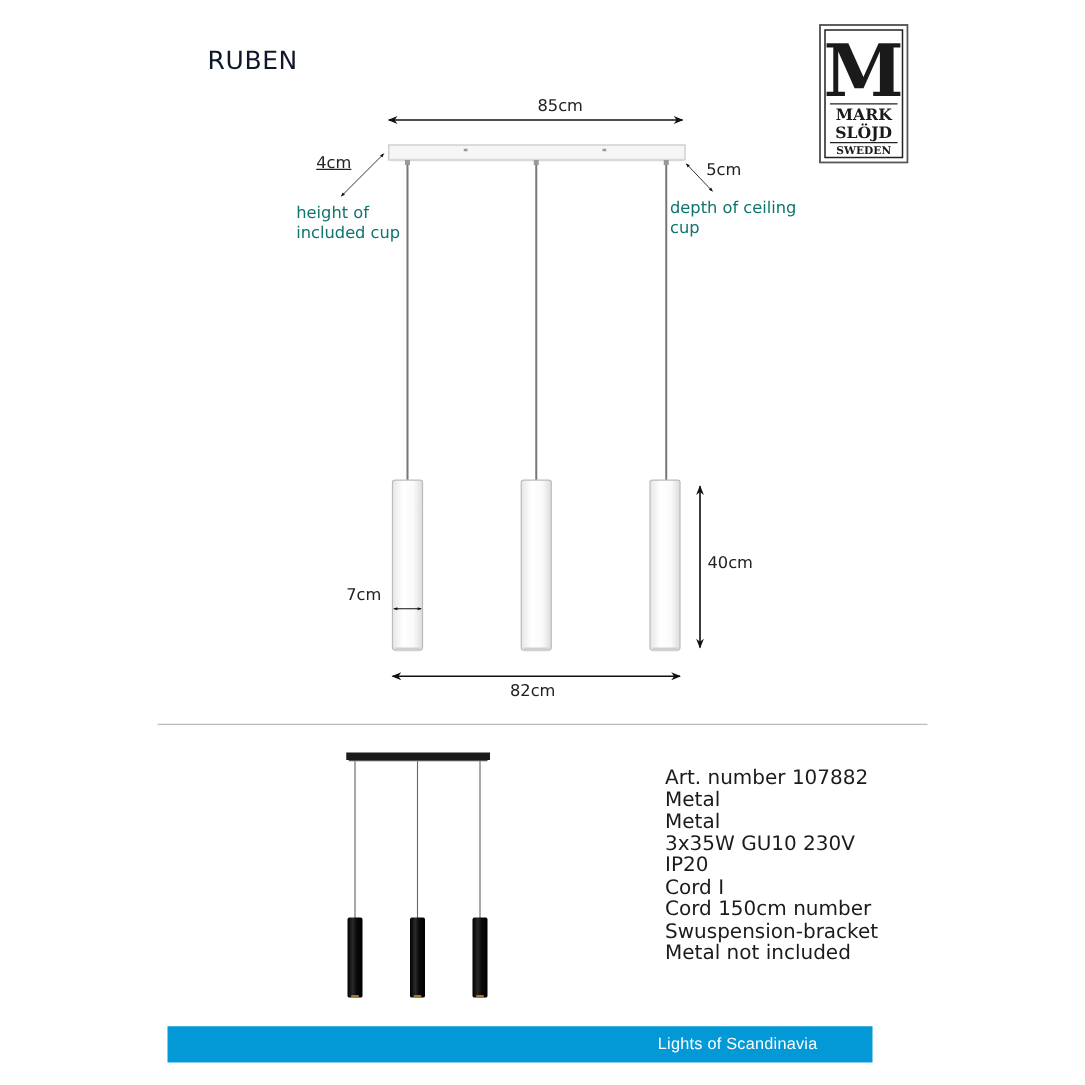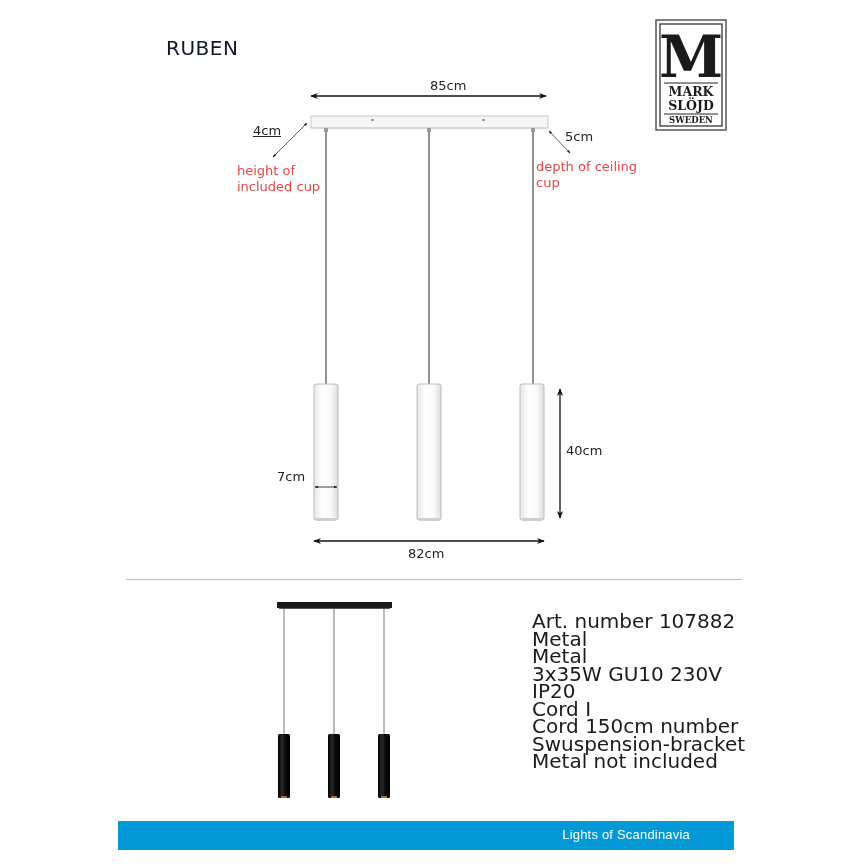--- a/index.html
+++ b/index.html
@@ -2,25 +2,25 @@
 <html><head>
 <meta charset="utf-8">
 <style>
   html, body { margin:0; padding:0; background:#ffffff; }
   body { width:868px; height:868px; position:relative; overflow:hidden;
          font-family:"DejaVu Sans", sans-serif; color:#1a1a1a; }
   .abs { position:absolute; }
   .title { left:166px; top:36px; font-size:20px; letter-spacing:0.5px; color:#0f172a; }
   .logo { left:655px; top:19px; width:72px; height:112px; }
   .dim { font-size:13px; color:#222; white-space:nowrap; }
-  .note { font-size:13px; color:#ef4444; line-height:16px; }
+  .note { font-size:13px; color:#0f766e; line-height:16px; }
   .divider { left:126px; top:579px; width:616px; height:1px; background:#bdbdbd; }
-  .specs { left:532px; top:613px; font-size:20px; line-height:17.5px; color:#1b1b1b; }
+  .specs { left:532px; top:613px; font-size:16px; line-height:17.5px; color:#1b1b1b; }
   .specs div { white-space:nowrap; }
-  .footer { left:118px; top:821px; width:616px; height:29px; background:#0399d6;text-align:center; }
+  .footer { left:134px; top:821px; width:564px; height:29px; background:#0399d6;text-align:center; }
   .footer-text { position:absolute; right:44px; top:6px; color:#ffffff; font-size:13px;
                  font-family:"Liberation Sans", sans-serif; letter-spacing:0.2px; }
   svg { position:absolute; left:0; top:0; }
 </style>
 </head>
 <body>
 
 <div class="abs title">RUBEN</div>
 
 <div class="abs logo">

